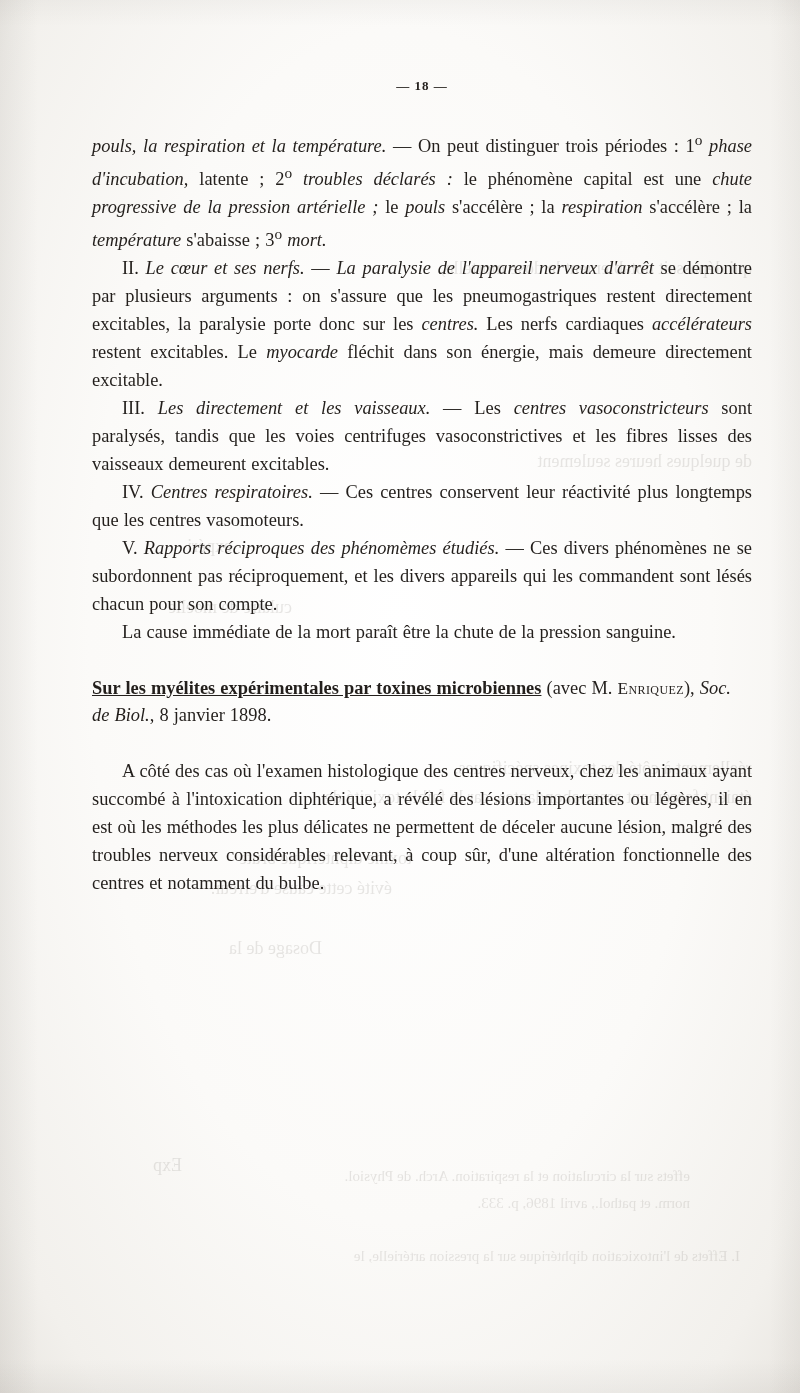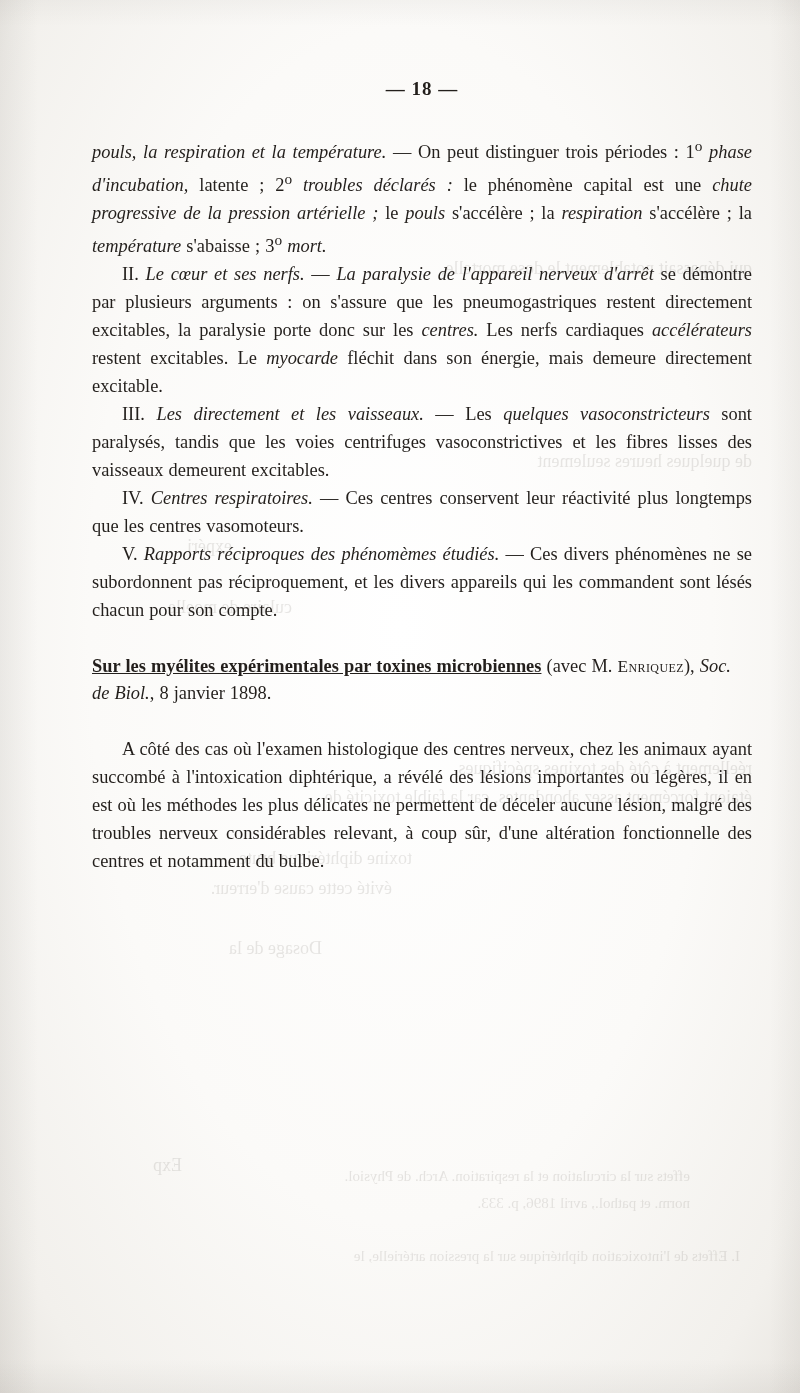--- a/index.html
+++ b/index.html
@@ -38,21 +38,21 @@
   .content {
     position: absolute;
     left: 92px;
     top: 0;
     width: 660px;
     height: 1393px;
   }
 
   .folio {
     text-align: center;
-    font-size: 19px;
+    font-size: 13px;
     font-weight: bold;
     letter-spacing: 1px;
     margin-top: 78px;
     margin-bottom: 34px;
   }
 
   p {
     margin: 0;
     font-size: 18.4px;
     line-height: 1.52;
@@ -129,31 +129,32 @@
 
   <p class="noindent">
     <span class="it">pouls, la respiration et la température.</span><span> — </span><span>On peut distinguer trois périodes : 1</span><sup>o</sup><span class="it"> phase d'incubation,</span><span> latente ; 2</span><sup>o</sup><span class="it"> troubles déclarés :</span><span> le phénomène capital est une </span><span class="it">chute progressive de la pression artérielle ;</span><span> le </span><span class="it">pouls</span><span> s'accélère ; la </span><span class="it">respiration</span><span> s'accélère ; la </span><span class="it">température</span><span> s'abaisse ; 3</span><sup>o</sup><span class="it"> mort.</span>
   </p>
 
   <p class="indent">
     <span>II. </span><span class="it">Le cœur et ses nerfs.</span><span> — </span><span class="it">La paralysie de l'appareil nerveux d'arrêt</span><span> se démontre par plusieurs arguments : on s'assure que les pneumogastriques restent directement excitables, la paralysie porte donc sur les </span><span class="it">centres.</span><span> Les nerfs cardiaques </span><span class="it">accélérateurs</span><span> restent excitables. Le </span><span class="it">myocarde</span><span> fléchit dans son énergie, mais demeure directement excitable.</span>
   </p>
 
   <p class="indent">
-    <span>III. </span><span class="it">Les directement et les vaisseaux.</span><span> — </span><span>Les </span><span class="it">quelques vasoconstricteurs</span><span> sont paralysés, tandis que les voies centrifuges vasoconstrictives et les fibres lisses des vaisseaux demeurent excitables.</span>
+    <span>III. </span><span class="it">Les directement et les vaisseaux.</span><span> — </span><span>Les </span><span class="it">centres vasoconstricteurs</span><span> sont paralysés, tandis que les voies centrifuges vasoconstrictives et les fibres lisses des vaisseaux demeurent excitables.</span>
   </p>
 
   <p class="indent">
     <span>IV. </span><span class="it">Centres respiratoires.</span><span> — </span><span>Ces centres conservent leur réactivité plus longtemps que les centres vasomoteurs.</span>
   </p>
 
   <p class="indent">
     <span>V. </span><span class="it">Rapports réciproques des phénomèmes étudiés.</span><span> — </span><span>Ces divers phénomènes ne se subordonnent pas réciproquement, et les divers appareils qui les commandent sont lésés chacun pour son compte.</span>
   </p>
 
+  <p class="indent">La cause immédiate de la mort paraît être la chute de la pression sanguine.</p>
 
   <p class="heading gap-before">
     <span class="b">Sur les myélites expérimentales par toxines microbiennes</span><span> (avec M. </span><span class="sc">Enriquez</span><span>), </span><span class="it">Soc. de Biol.</span><span>, 8 janvier 1898.</span>
   </p>
 
   <p class="heading gap-before">
     
   </p>
 
   <p class="indent" style="margin-top:28px;">A côté des cas où l'examen histologique des centres nerveux, chez les animaux ayant succombé à l'intoxication diphtérique, a révélé des lésions importantes ou légères, il en est où les méthodes les plus délicates ne permettent de déceler aucune lésion, malgré des troubles nerveux considérables relevant, à coup sûr, d'une altération fonctionnelle des centres et notamment du bulbe.</p>

